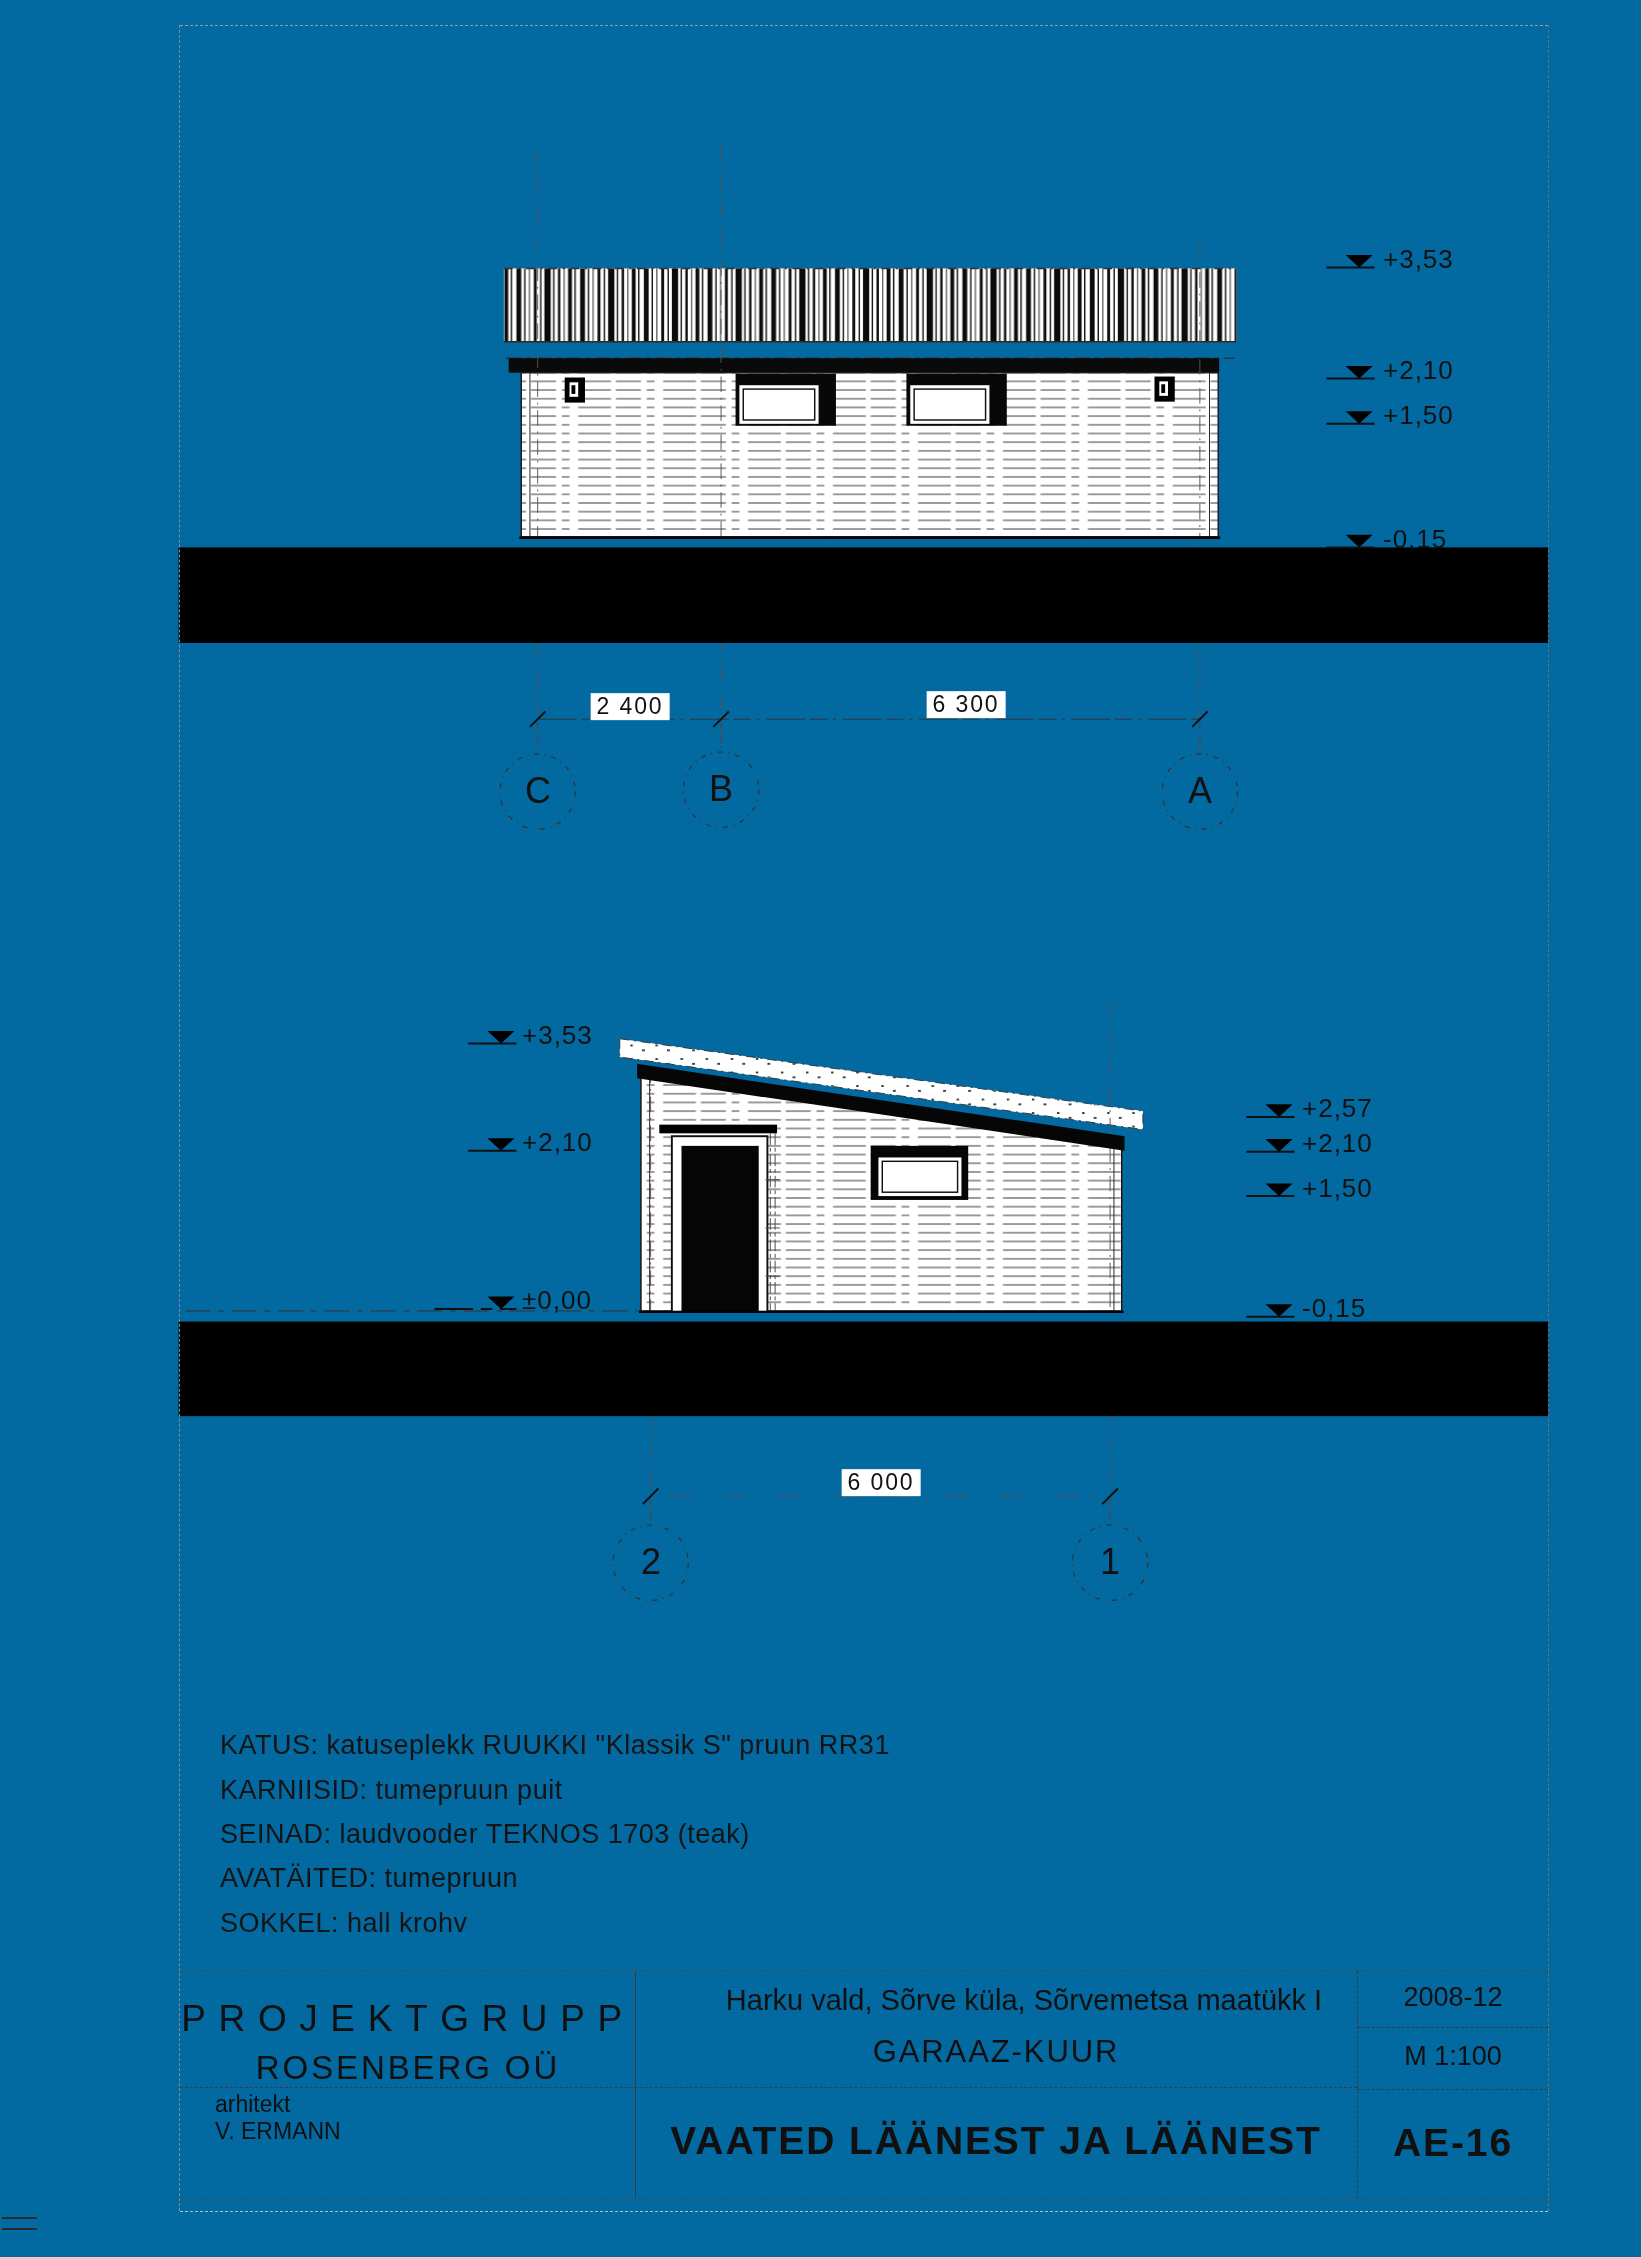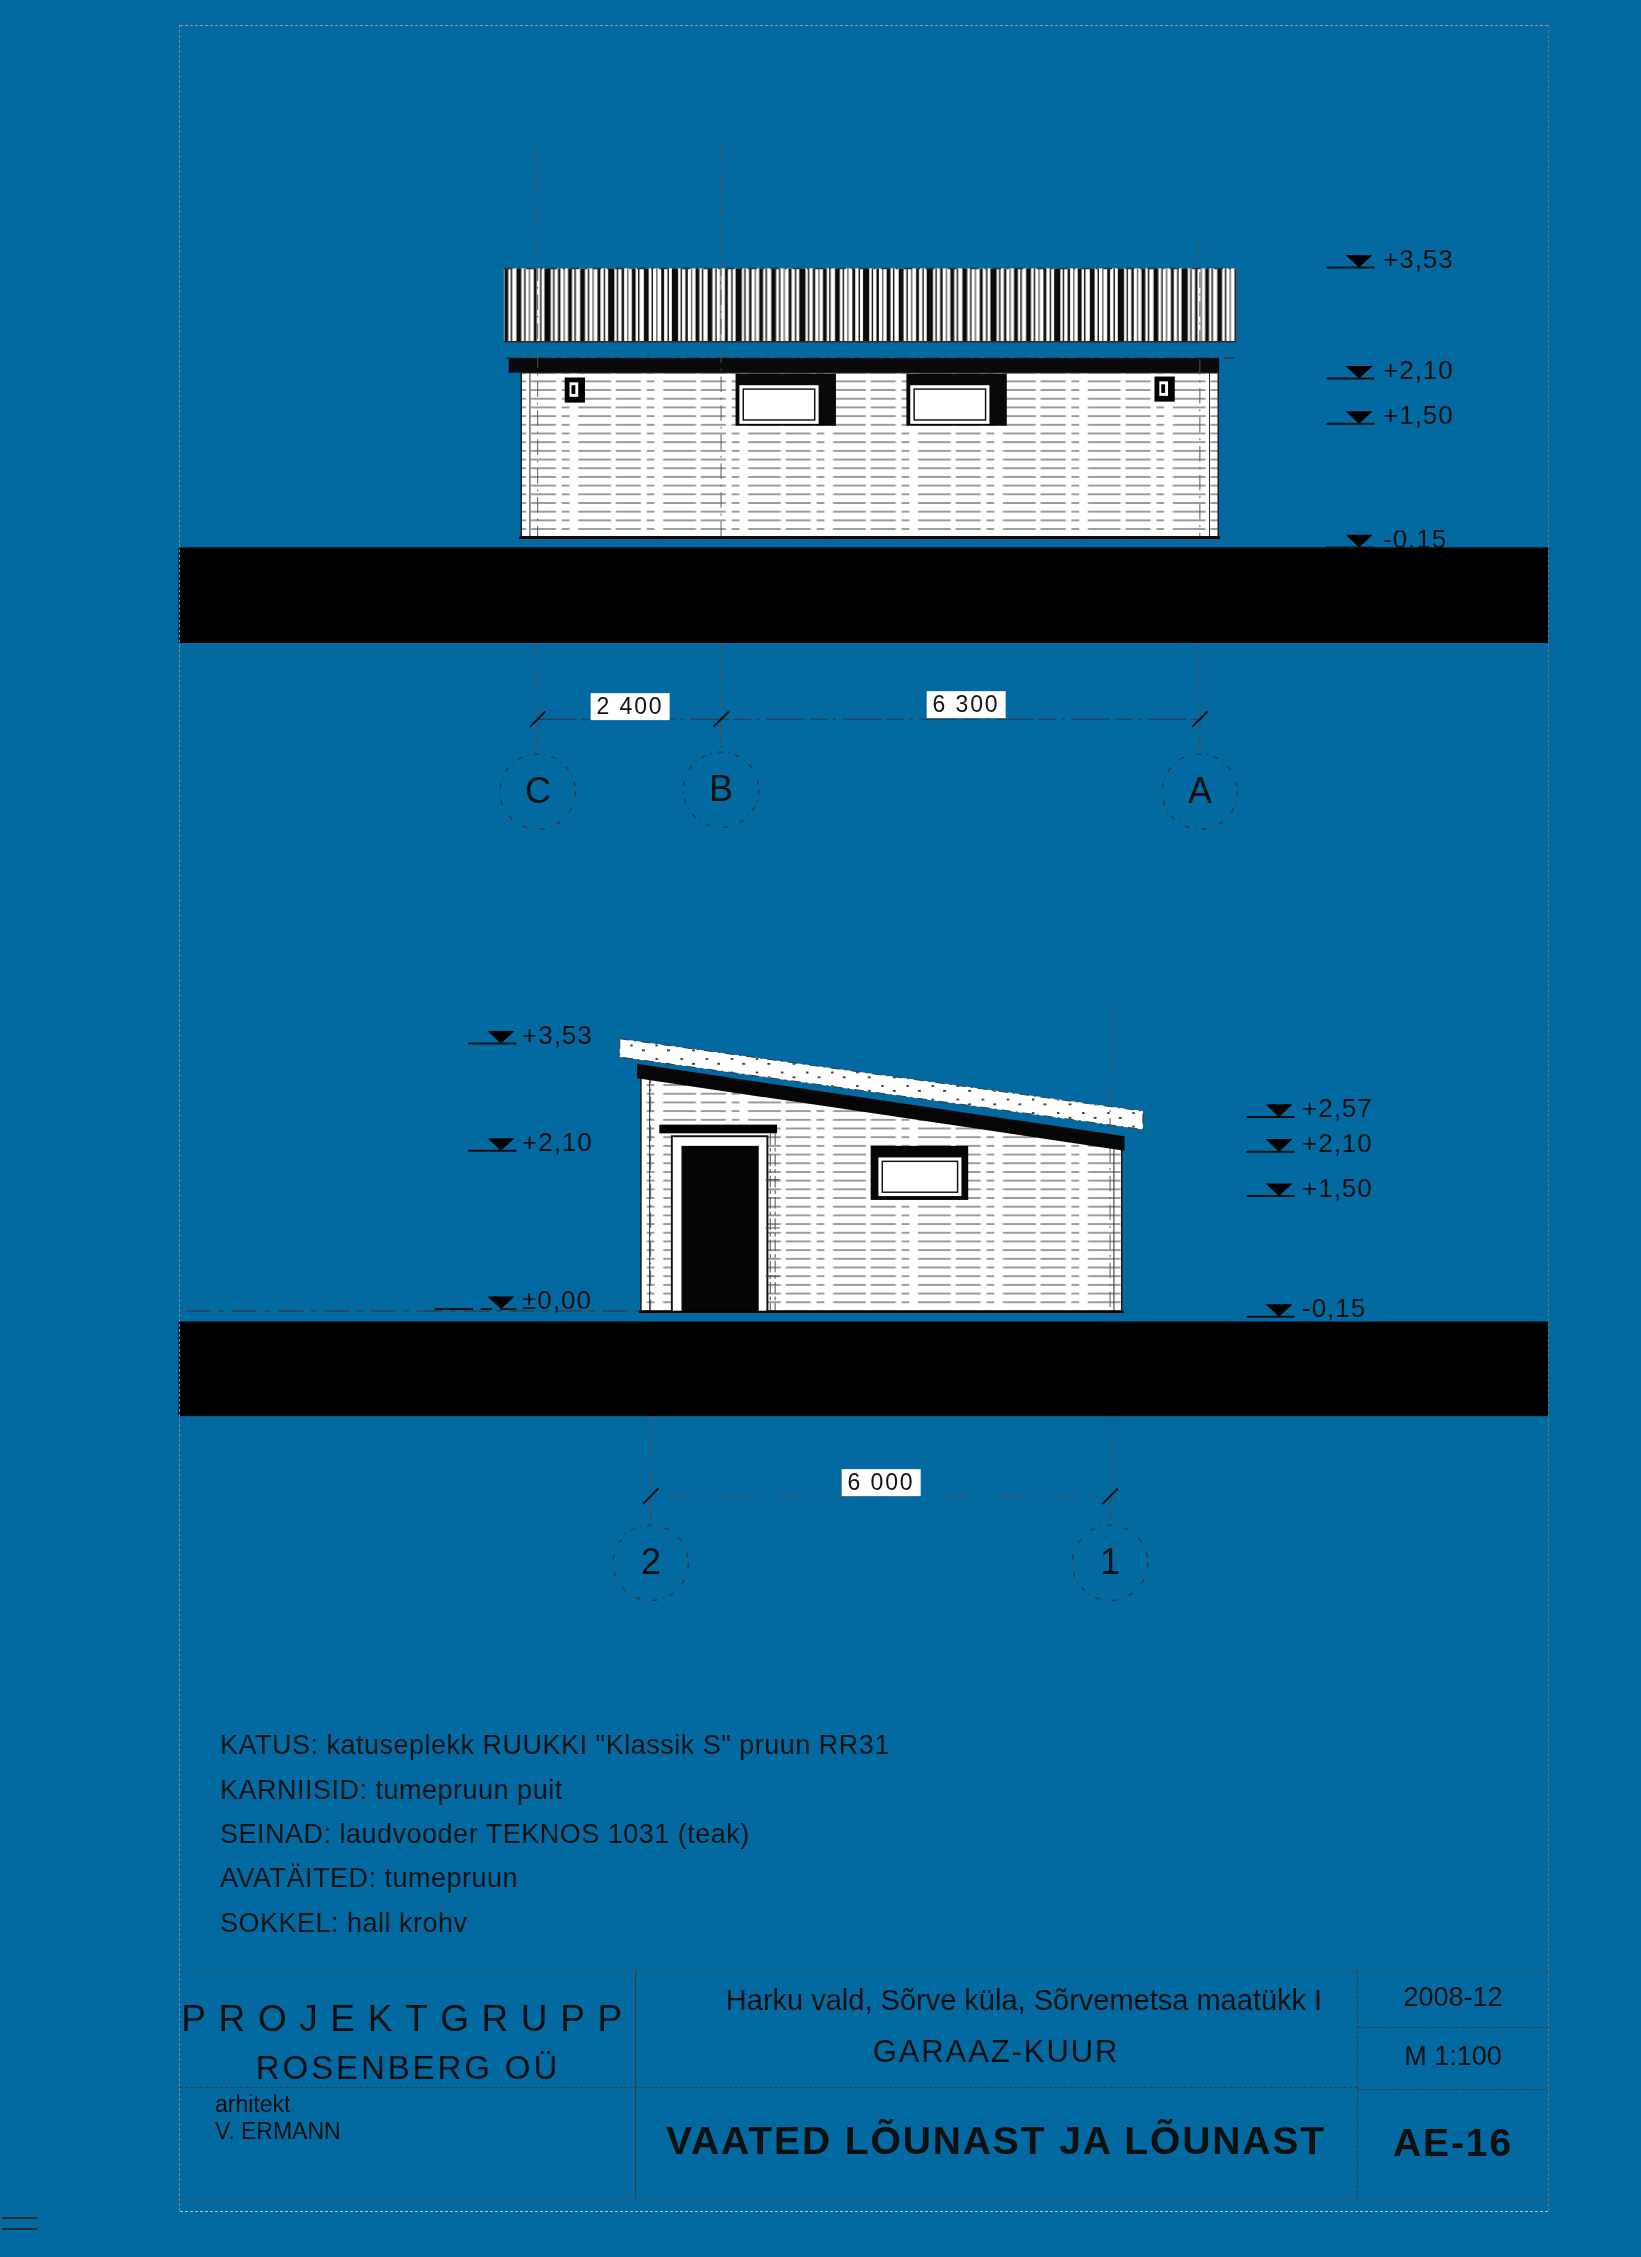--- a/index.html
+++ b/index.html
@@ -238,37 +238,37 @@
   <span class="lvl" style="left:1302px;top:1190px">+1,50</span>
   <span class="lvl" style="left:1302px;top:1310px">-0,15</span>
 
   <span class="dim" style="left:881px;top:1484px">6 000</span>
 
   <span class="bub" style="left:651px;top:1563px">2</span>
   <span class="bub" style="left:1110px;top:1563px">1</span>
 
   <span class="note" style="top:1730px">KATUS: katuseplekk RUUKKI "Klassik S" pruun RR31</span>
   <span class="note" style="top:1775px">KARNIISID: tumepruun puit</span>
-  <span class="note" style="top:1819px">SEINAD: laudvooder TEKNOS 1031 (teak)</span>
+  <span class="note" style="top:1819px">SEINAD: laudvooder TEKNOS 1703 (teak)</span>
   <span class="note" style="top:1863px">AVATÄITED: tumepruun</span>
   <span class="note" style="top:1908px">SOKKEL: hall krohv</span>
 
   <div class="tb">
     <div class="v1"></div>
     <div class="v2"></div>
     <div class="hmain"></div>
     <div class="hr1"></div>
     <div class="hr2"></div>
 
     <span class="co1">PROJEKTGRUPP</span>
     <span class="co2">ROSENBERG OÜ</span>
     <span class="role">arhitekt</span>
     <span class="aname">V. ERMANN</span>
     <span class="addr">Harku vald, Sõrve küla, Sõrvemetsa maatükk I</span>
     <span class="proj">GARAAZ-KUUR</span>
-    <span class="stitle">VAATED LÕUNAST JA LÕUNAST</span>
+    <span class="stitle">VAATED LÄÄNEST JA LÄÄNEST</span>
     <span class="date">2008-12</span>
     <span class="scale">M 1:100</span>
     <span class="shno">AE-16</span>
   </div>
 
 </div>
 
 
 </body></html>

